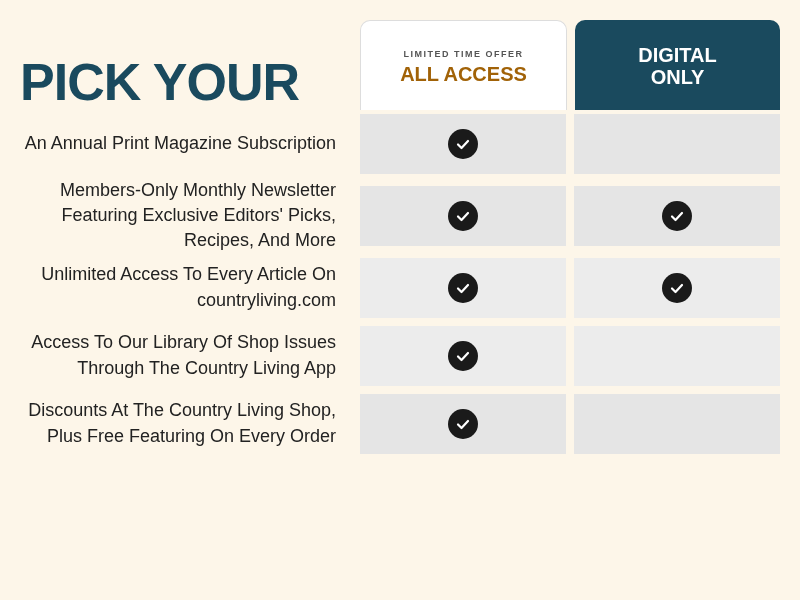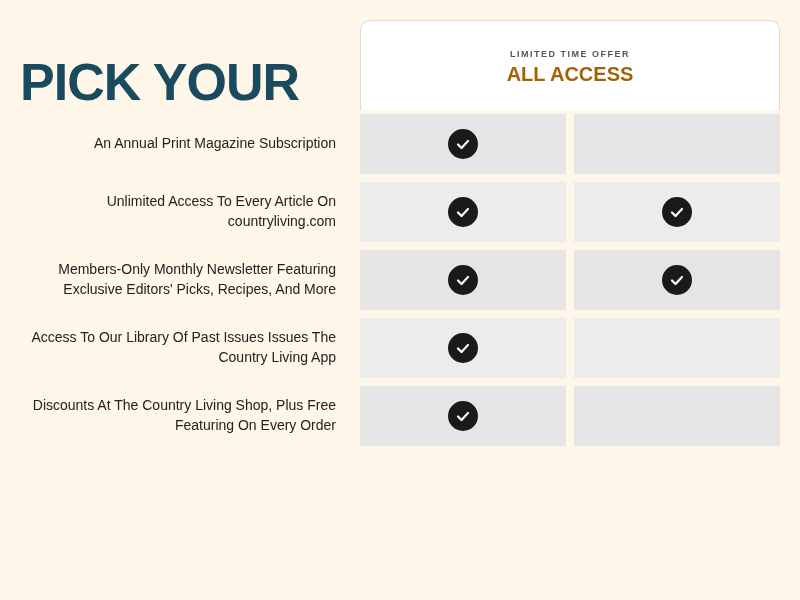--- a/index.html
+++ b/index.html
@@ -87,21 +87,21 @@
       width: 100%;
       min-height: 68px;
     }
 
     .feature-label {
       width: 340px;
       flex-shrink: 0;
       padding-right: 24px;
       text-align: right;
       font-family: Arial, sans-serif;
-      font-size: 14px;
+      font-size: 18px;
       line-height: 1.4;
       color: #222;
       font-weight: 500;
     }
 
     .cell {
       flex: 1;
       display: flex;
       align-items: center;
       justify-content: center;
@@ -172,79 +172,82 @@
           <span>PICK YOUR</span><br>
         </div>
       </div>
       <div style="flex:1; display:flex; flex-direction:row; gap:8px; padding-left:0;">
 
         <div class="plan-header all-access" style="flex:1; border-radius:10px 10px 0 0;">
           <div class="limited-time">LIMITED TIME OFFER</div>
           <div class="plan-name">ALL ACCESS</div>
         </div>
 
+        <div class="plan-header digital-only" style="flex:1; border-radius:10px 10px 0 0;">
+          <div class="plan-name">DIGITAL<br>ONLY</div>
+        </div>
       </div>
     </div>
 
     <div class="rows-area" id="features-grid">
     <div class="full-row">
     <div class="feature-label">An Annual Print Magazine Subscription</div>
     <div style="flex:1; display:flex; flex-direction:row; gap:8px;">
       <div class="cell" style="flex:1; background:#e5e5e5;">
         <div class="checkmark-circle">
                 <svg viewBox="0 0 16 16" fill="none" xmlns="http://www.w3.org/2000/svg">
     <polyline points="3,8.5 6.5,12 13,5" stroke="white" stroke-width="2.2" stroke-linecap="round" stroke-linejoin="round"></polyline>
   </svg>
               </div>
       </div>
       <div class="cell" style="flex:1; background:#e5e5e5;">
         
       </div>
     </div>
   </div>
         <div class="full-row">
+    <div class="feature-label">Members-Only Monthly Newsletter Featuring Exclusive Editors' Picks, Recipes, And More</div>
+    <div style="flex:1; display:flex; flex-direction:row; gap:8px;">
+      <div class="cell" style="flex:1; background:#e5e5e5;">
+        <div class="checkmark-circle">
+                <svg viewBox="0 0 16 16" fill="none" xmlns="http://www.w3.org/2000/svg">
+    <polyline points="3,8.5 6.5,12 13,5" stroke="white" stroke-width="2.2" stroke-linecap="round" stroke-linejoin="round"></polyline>
+  </svg>
+              </div>
+      </div>
+      <div class="cell" style="flex:1; background:#e5e5e5;">
+        <div class="checkmark-circle">
+                <svg viewBox="0 0 16 16" fill="none" xmlns="http://www.w3.org/2000/svg">
+    <polyline points="3,8.5 6.5,12 13,5" stroke="white" stroke-width="2.2" stroke-linecap="round" stroke-linejoin="round"></polyline>
+  </svg>
+              </div>
+      </div>
+    </div>
+  </div>
+        <div class="full-row">
     <div class="feature-label">Unlimited Access To Every Article On countryliving.com</div>
     <div style="flex:1; display:flex; flex-direction:row; gap:8px;">
       <div class="cell" style="flex:1; background:#ececec;">
         <div class="checkmark-circle">
                 <svg viewBox="0 0 16 16" fill="none" xmlns="http://www.w3.org/2000/svg">
     <polyline points="3,8.5 6.5,12 13,5" stroke="white" stroke-width="2.2" stroke-linecap="round" stroke-linejoin="round"></polyline>
   </svg>
               </div>
       </div>
       <div class="cell" style="flex:1; background:#ececec;">
         <div class="checkmark-circle">
                 <svg viewBox="0 0 16 16" fill="none" xmlns="http://www.w3.org/2000/svg">
     <polyline points="3,8.5 6.5,12 13,5" stroke="white" stroke-width="2.2" stroke-linecap="round" stroke-linejoin="round"></polyline>
   </svg>
               </div>
       </div>
     </div>
   </div>
         <div class="full-row">
-    <div class="feature-label">Members-Only Monthly Newsletter Featuring Exclusive Editors' Picks, Recipes, And More</div>
-    <div style="flex:1; display:flex; flex-direction:row; gap:8px;">
-      <div class="cell" style="flex:1; background:#e5e5e5;">
-        <div class="checkmark-circle">
-                <svg viewBox="0 0 16 16" fill="none" xmlns="http://www.w3.org/2000/svg">
-    <polyline points="3,8.5 6.5,12 13,5" stroke="white" stroke-width="2.2" stroke-linecap="round" stroke-linejoin="round"></polyline>
-  </svg>
-              </div>
-      </div>
-      <div class="cell" style="flex:1; background:#e5e5e5;">
-        <div class="checkmark-circle">
-                <svg viewBox="0 0 16 16" fill="none" xmlns="http://www.w3.org/2000/svg">
-    <polyline points="3,8.5 6.5,12 13,5" stroke="white" stroke-width="2.2" stroke-linecap="round" stroke-linejoin="round"></polyline>
-  </svg>
-              </div>
-      </div>
-    </div>
-  </div>
-        <div class="full-row">
-    <div class="feature-label">Access To Our Library Of Past Issues Issues The Country Living App</div>
+    <div class="feature-label">Access To Our Library Of Shop Issues Through The Country Living App</div>
     <div style="flex:1; display:flex; flex-direction:row; gap:8px;">
       <div class="cell" style="flex:1; background:#ececec;">
         <div class="checkmark-circle">
                 <svg viewBox="0 0 16 16" fill="none" xmlns="http://www.w3.org/2000/svg">
     <polyline points="3,8.5 6.5,12 13,5" stroke="white" stroke-width="2.2" stroke-linecap="round" stroke-linejoin="round"></polyline>
   </svg>
               </div>
       </div>
       <div class="cell" style="flex:1; background:#ececec;">
         

